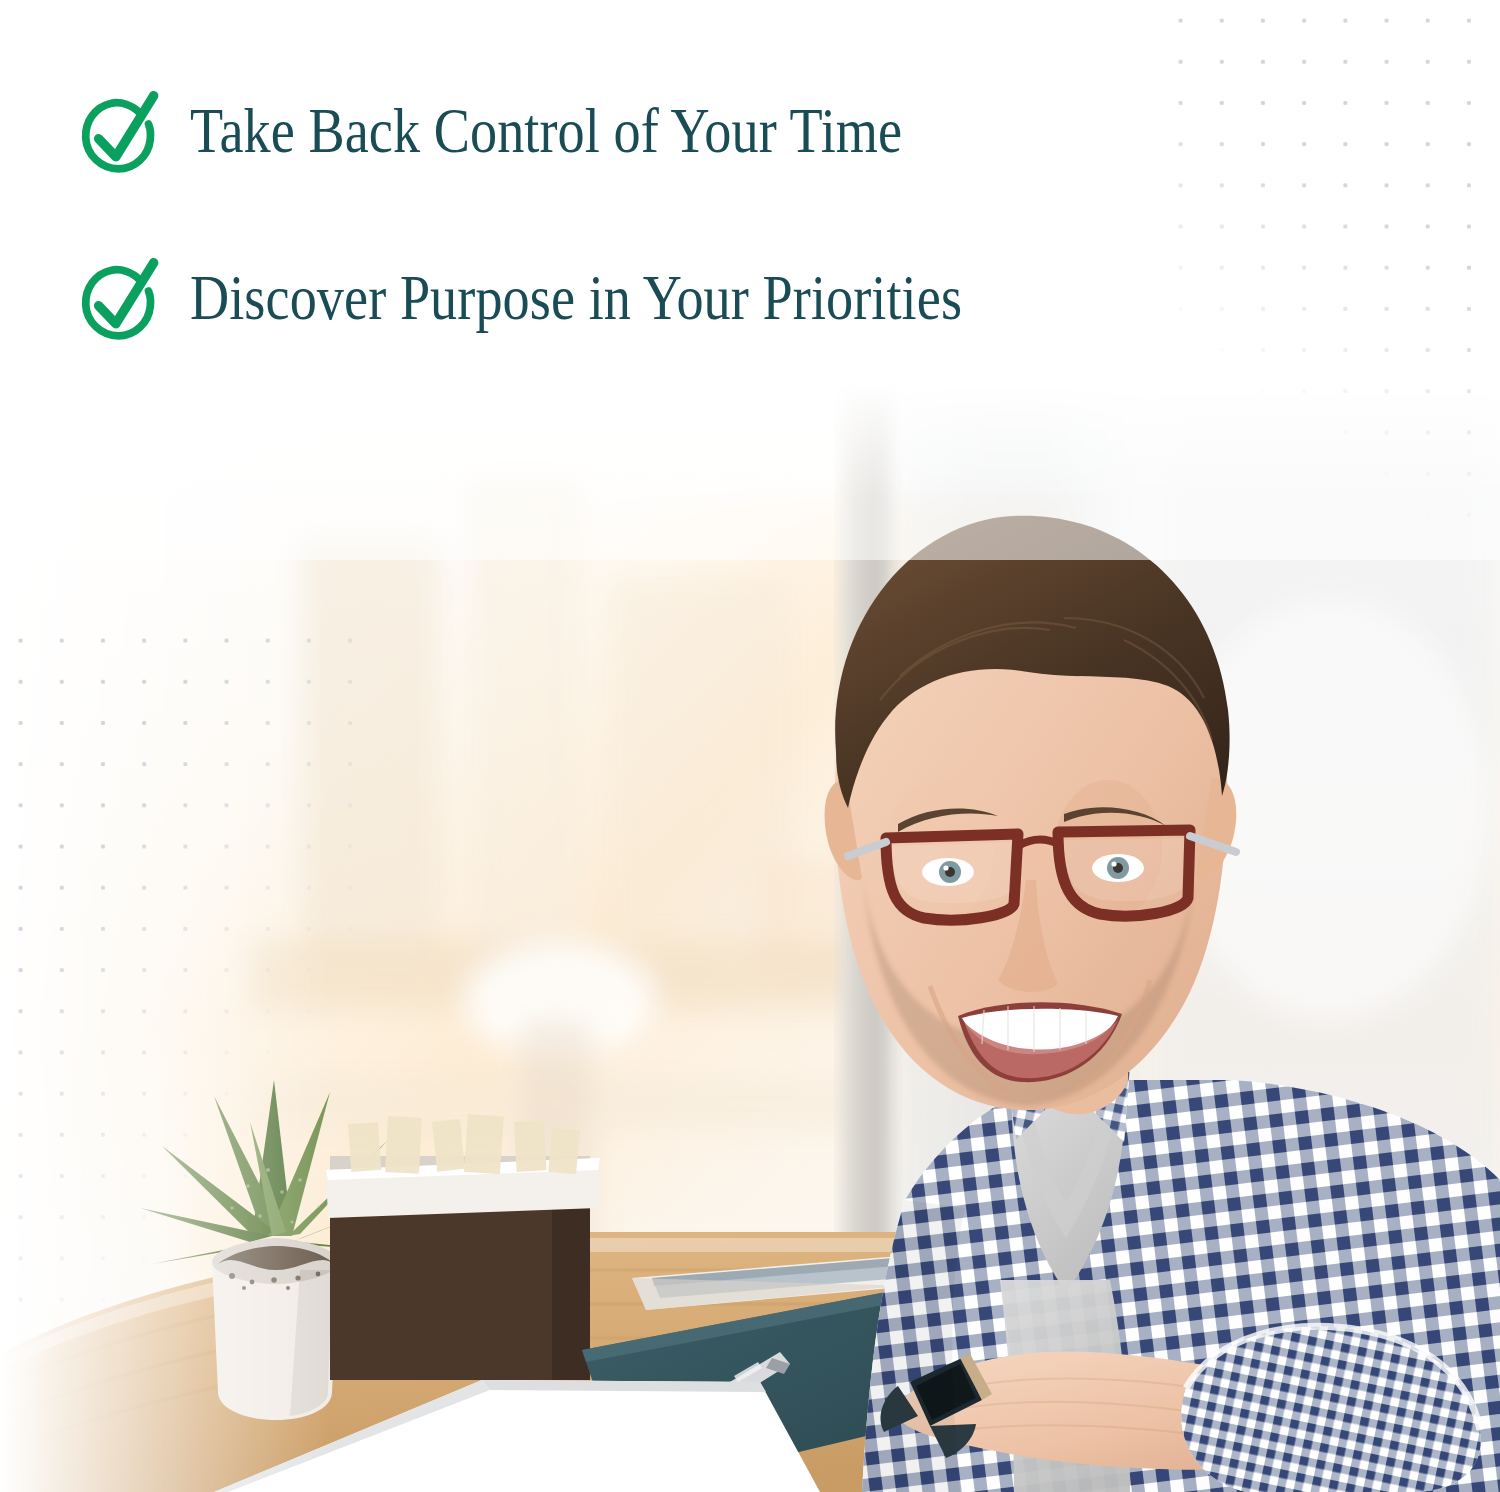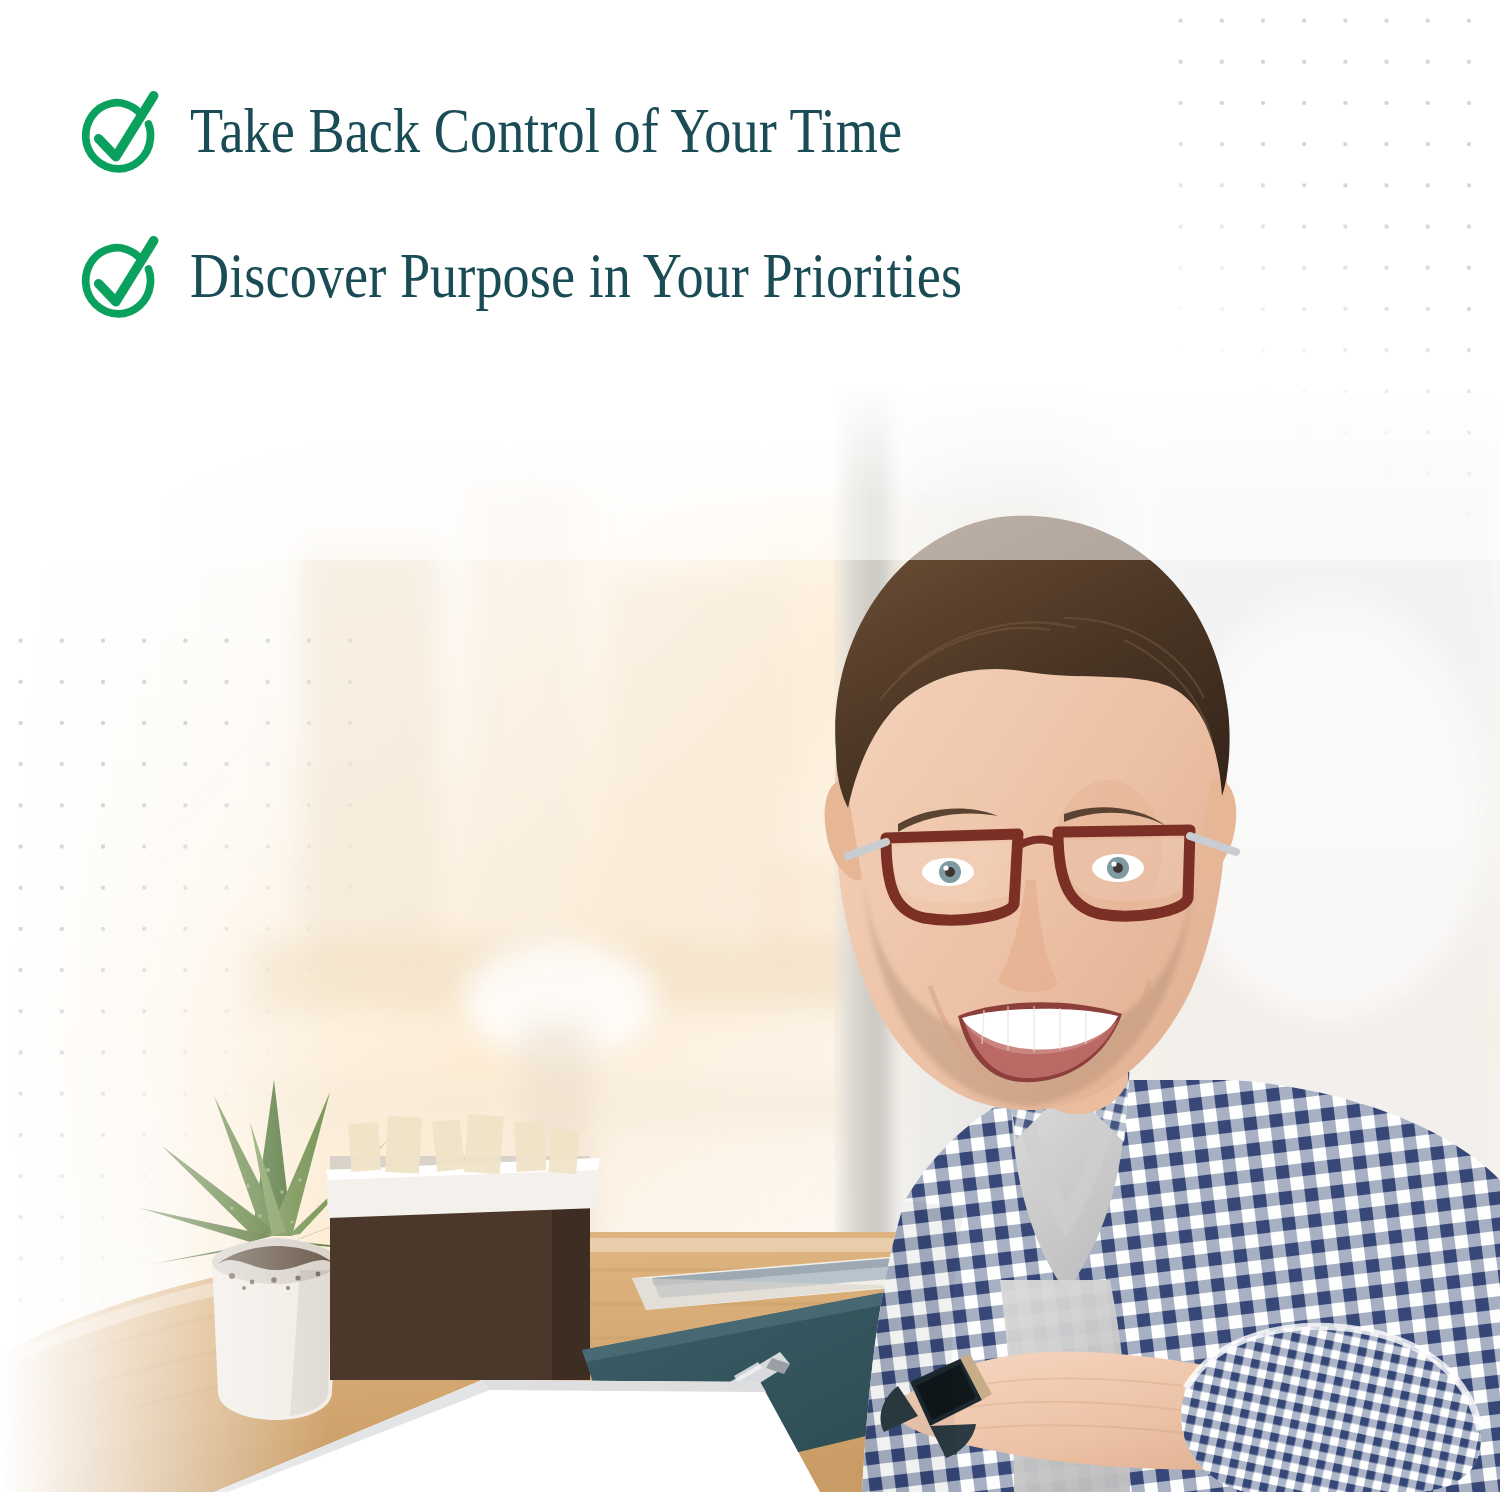--- a/index.html
+++ b/index.html
@@ -78,21 +78,21 @@
     line-height: 1.12;
     letter-spacing: 0.1px;
     white-space: pre-line;
     font-family: "Liberation Serif", "DejaVu Serif", serif;
     transform: scaleX(0.86);
     transform-origin: left top;
     padding-top: 2px;
   }
 
   #row-0 { left: 78px; top:  94px; }
-  #row-1 { left: 78px; top: 239px; justify-content: space-between; }
+  #row-1 { left: 78px; top: 261px; justify-content: space-between; }
   #row-2 { left: 78px; top: 412px; }
 </style>
 </head>
 <body>
 
 <div id="stage">
 
   <div id="photo">
     <svg viewBox="0 0 1500 1112" preserveAspectRatio="xMidYMid slice">
       <defs>

